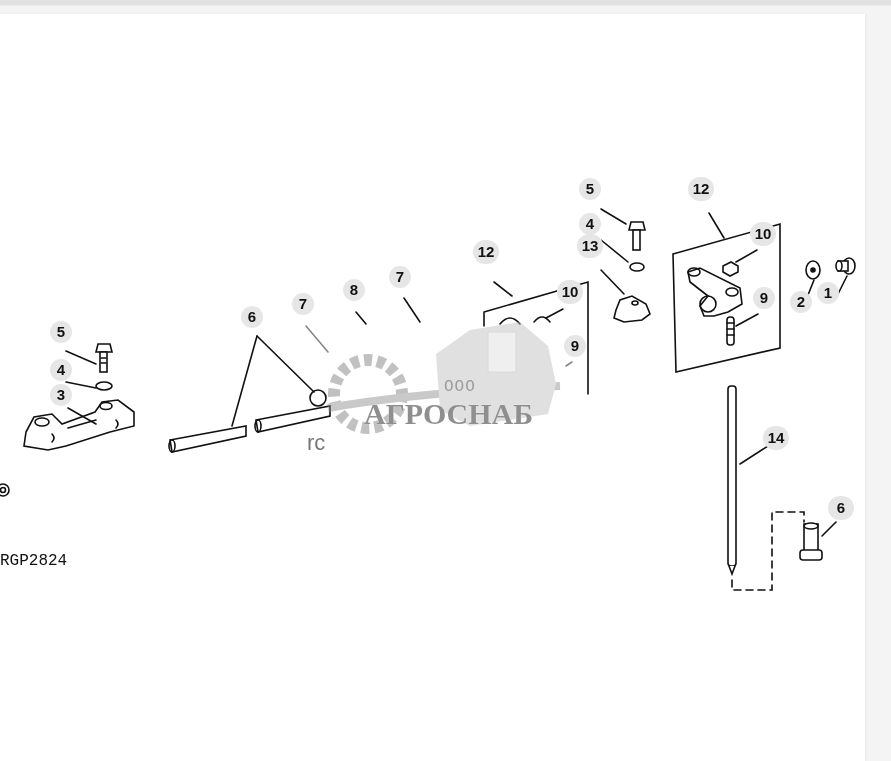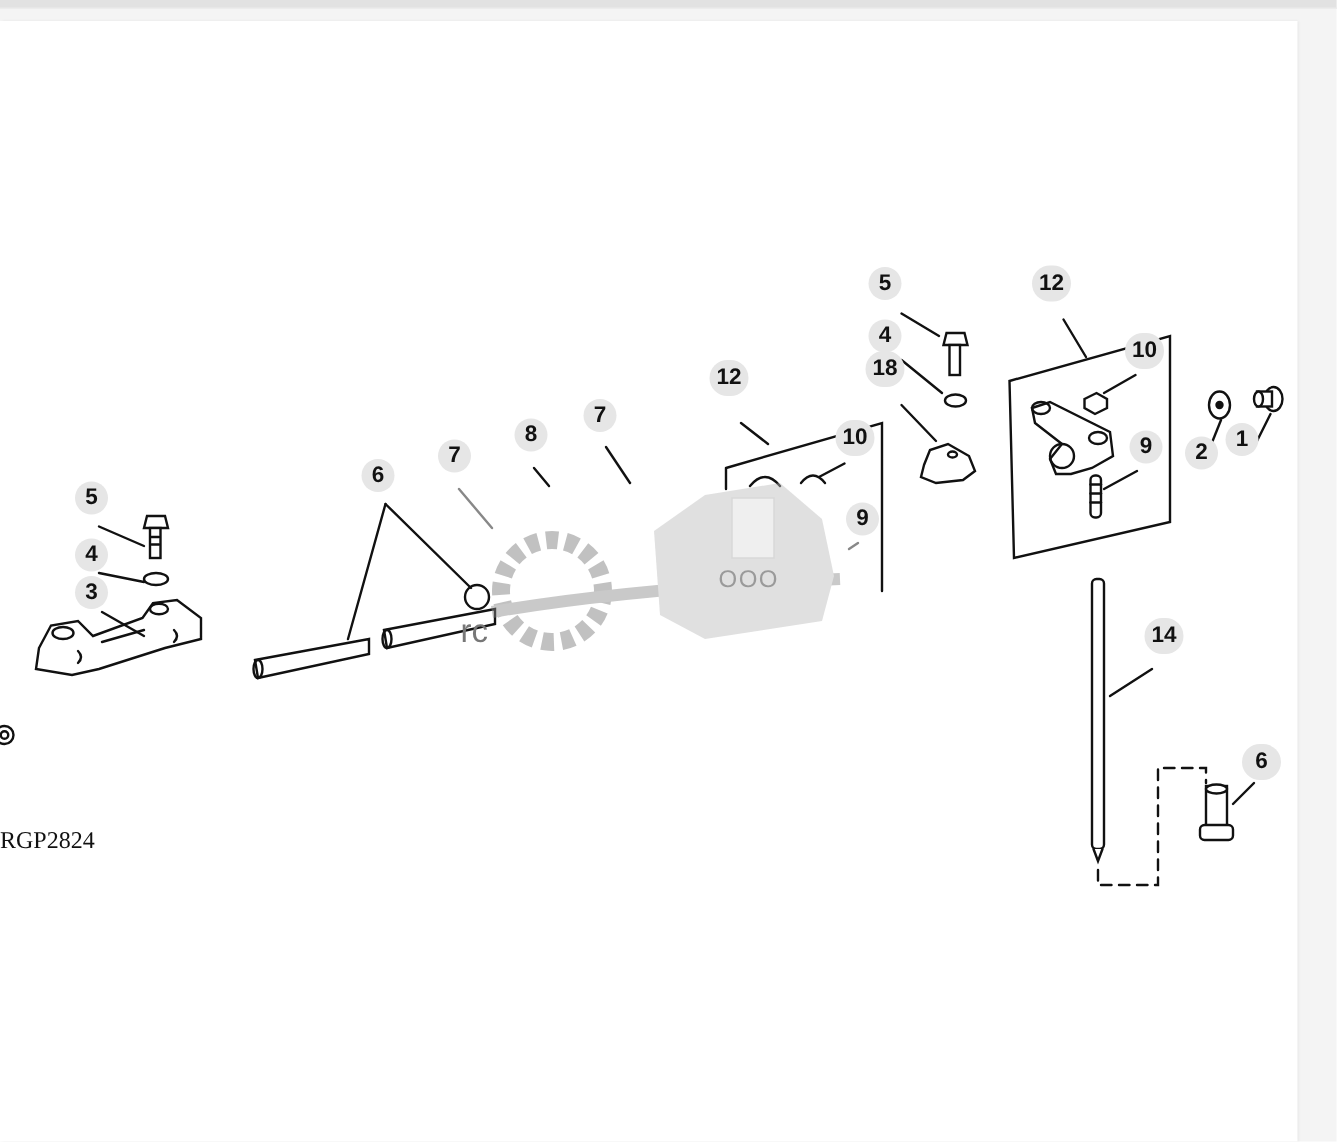--- a/index.html
+++ b/index.html
@@ -21,35 +21,35 @@
   }
   .diagram { position: absolute; left: 0; top: 0; width: 865px; height: 747px; }
   .callout {
     position: absolute; width: 22px; height: 22px; border-radius: 50%;
     background: #e6e6e6; color: #111; font-size: 15px; font-weight: bold;
     text-align: center; line-height: 22px; cursor: pointer;
   }
   .callout.wide { width: 26px; height: 24px; line-height: 24px; border-radius: 12px; }
   .fig-code {
     position: absolute; left: 0; top: 538px;
-    font-family: Liberation Serif, serif; font-size: 16px; color: #111;
+    font-family: Liberation Mono, monospace; font-size: 16px; color: #111;
     letter-spacing: 0px;
     text-align: right;
   }
   .wm-ooo {
     position: absolute; left: 444px; top: 364px; font-size: 16px; color: #9a9a9a;
-    font-family: Liberation Sans, sans-serif; letter-spacing: 1px; margin-left: 35px;
+    font-family: Liberation Mono, monospace; letter-spacing: 1px;
   }
   .wm-brand {
     position: absolute; left: 364px; top: 383px; font-size: 30px; color: #8f8f8f;
     font-family: "Liberation Serif", serif; font-weight: bold; letter-spacing: 0px;
     text-shadow: 0 0 1px #fff;
   }
   .wm-rc {
-    position: absolute; left: 307px; top: 394px; font-size: 22px; color: #777;
+    position: absolute; left: 307px; top: 416px; font-size: 22px; color: #777;
     font-family: "Liberation Sans", sans-serif;
   }
 </style>
 </head>
 <body>
 
 <div class="topbar"></div>
 
 <div class="card">
   <svg class="diagram" viewBox="0 0 865 747" width="865" height="747">
@@ -166,25 +166,26 @@
   <div class="callout" style="left:50px;top:370px">3</div>
   <div class="callout" style="left:241px;top:292px">6</div>
   <div class="callout" style="left:292px;top:279px">7</div>
   <div class="callout" style="left:343px;top:265px">8</div>
   <div class="callout" style="left:389px;top:252px">7</div>
   <div class="callout wide" style="left:473px;top:226px">12</div>
   <div class="callout wide" style="left:557px;top:266px">10</div>
   <div class="callout" style="left:564px;top:321px">9</div>
   <div class="callout" style="left:579px;top:164px">5</div>
   <div class="callout" style="left:579px;top:199px">4</div>
-  <div class="callout wide" style="left:577px;top:220px">18</div>
+  <div class="callout wide" style="left:577px;top:220px">13</div>
   <div class="callout wide" style="left:688px;top:163px">12</div>
   <div class="callout wide" style="left:750px;top:208px">10</div>
   <div class="callout" style="left:753px;top:273px">9</div>
   <div class="callout" style="left:790px;top:277px">2</div>
   <div class="callout" style="left:817px;top:268px">1</div>
-  <div class="callout wide" style="left:763px;top:398px">14</div>
+  <div class="callout wide" style="left:763px;top:412px">14</div>
   <div class="callout wide" style="left:828px;top:482px">6</div>
 
   <div class="fig-code">RGP2824</div>
   <div class="wm-rc">rc</div>
   <div class="wm-ooo">ООО</div>
+  <div class="wm-brand">АГРОСНАБ</div>
 </div>
 
 </body></html>

